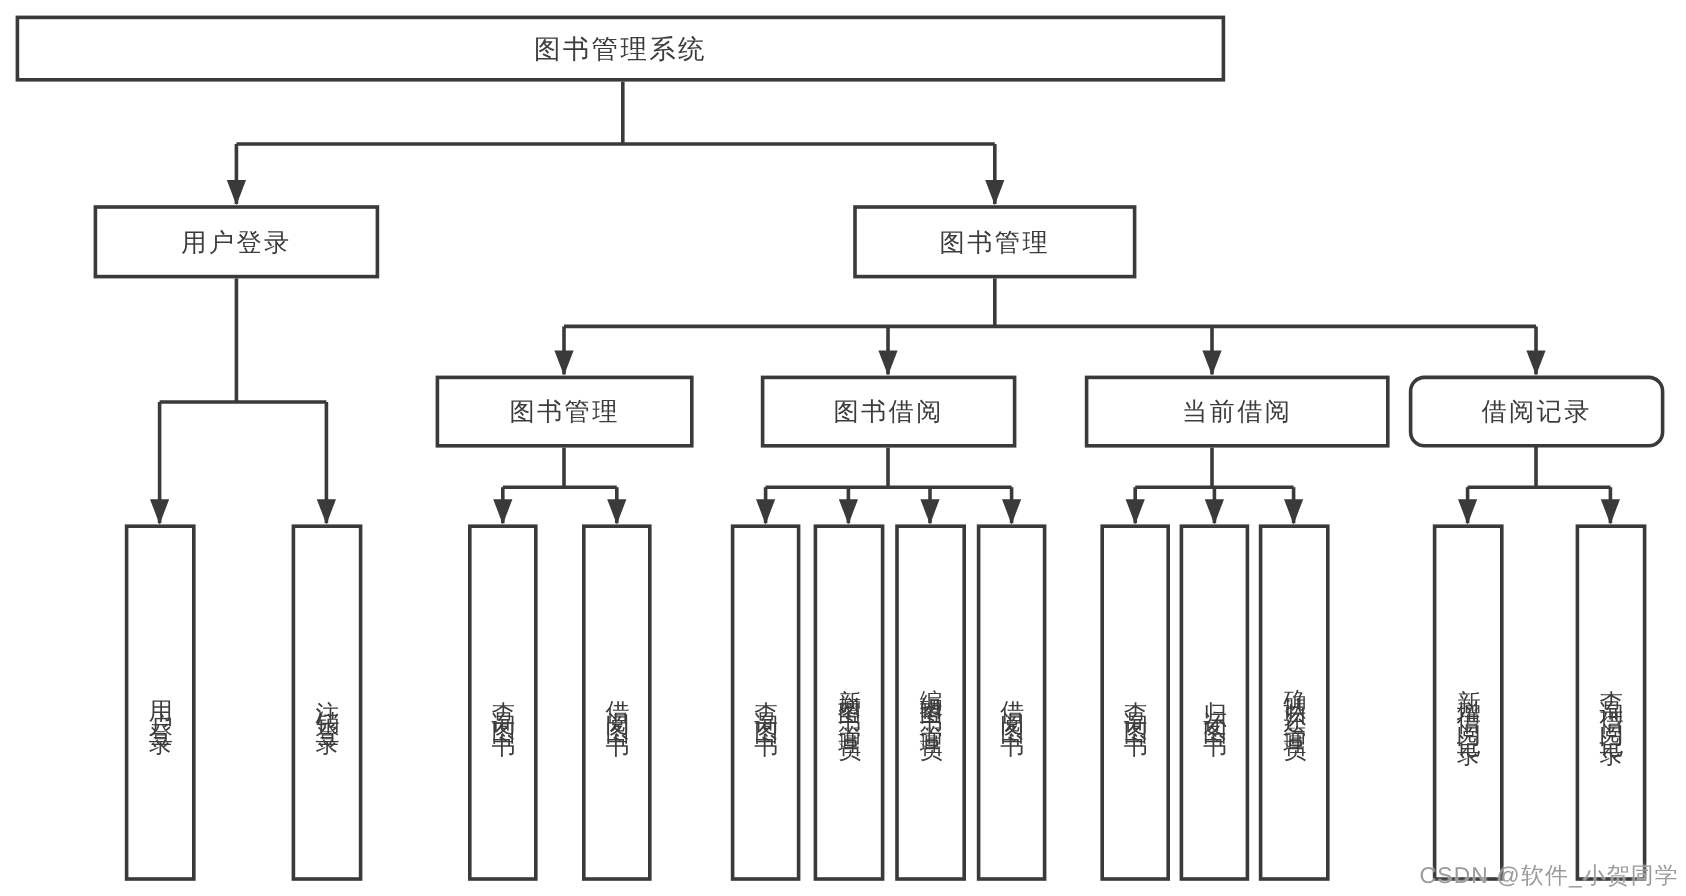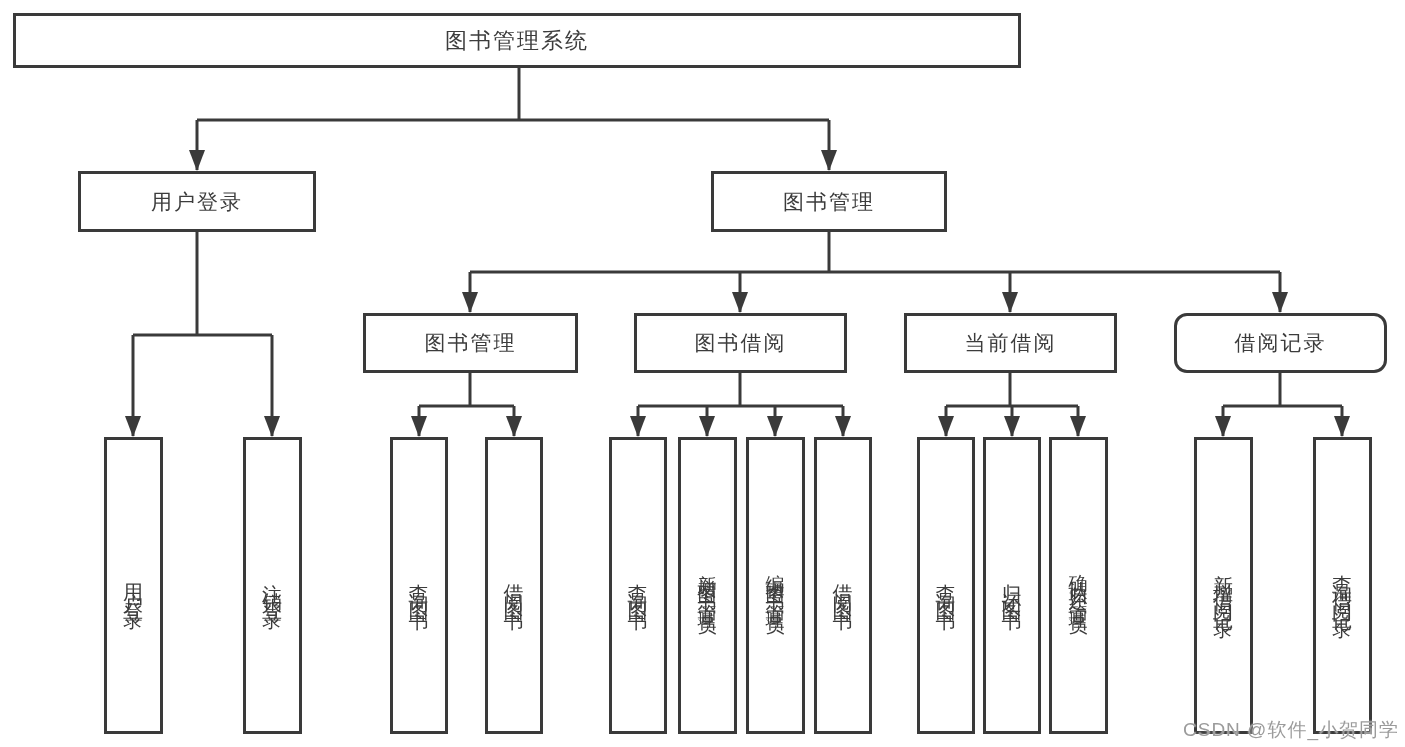--- a/index.html
+++ b/index.html
@@ -116,21 +116,21 @@
   <div class="node" style="left:711px;top:171px;width:236px;height:61px;">
     <span class="h-label">图书管理</span>
   </div>
 
   <div class="node" style="left:363px;top:313px;width:215px;height:60px;">
     <span class="h-label">图书管理</span>
   </div>
   <div class="node" style="left:634px;top:313px;width:213px;height:60px;">
     <span class="h-label">图书借阅</span>
   </div>
-  <div class="node" style="left:904px;top:313px;width:213px;height:60px;">
+  <div class="node" style="left:904px;top:313px;width:254px;height:60px;">
     <span class="h-label">当前借阅</span>
   </div>
   <div class="node" style="left:1174px;top:313px;width:213px;height:60px;border-radius:13px;">
     <span class="h-label">借阅记录</span>
   </div>
 
   <div class="node v-node" style="left:104px;top:437px;width:59px;height:297px;">
     <span>用户登录</span>
   </div>
   <div class="node v-node" style="left:243px;top:437px;width:59px;height:297px;">

